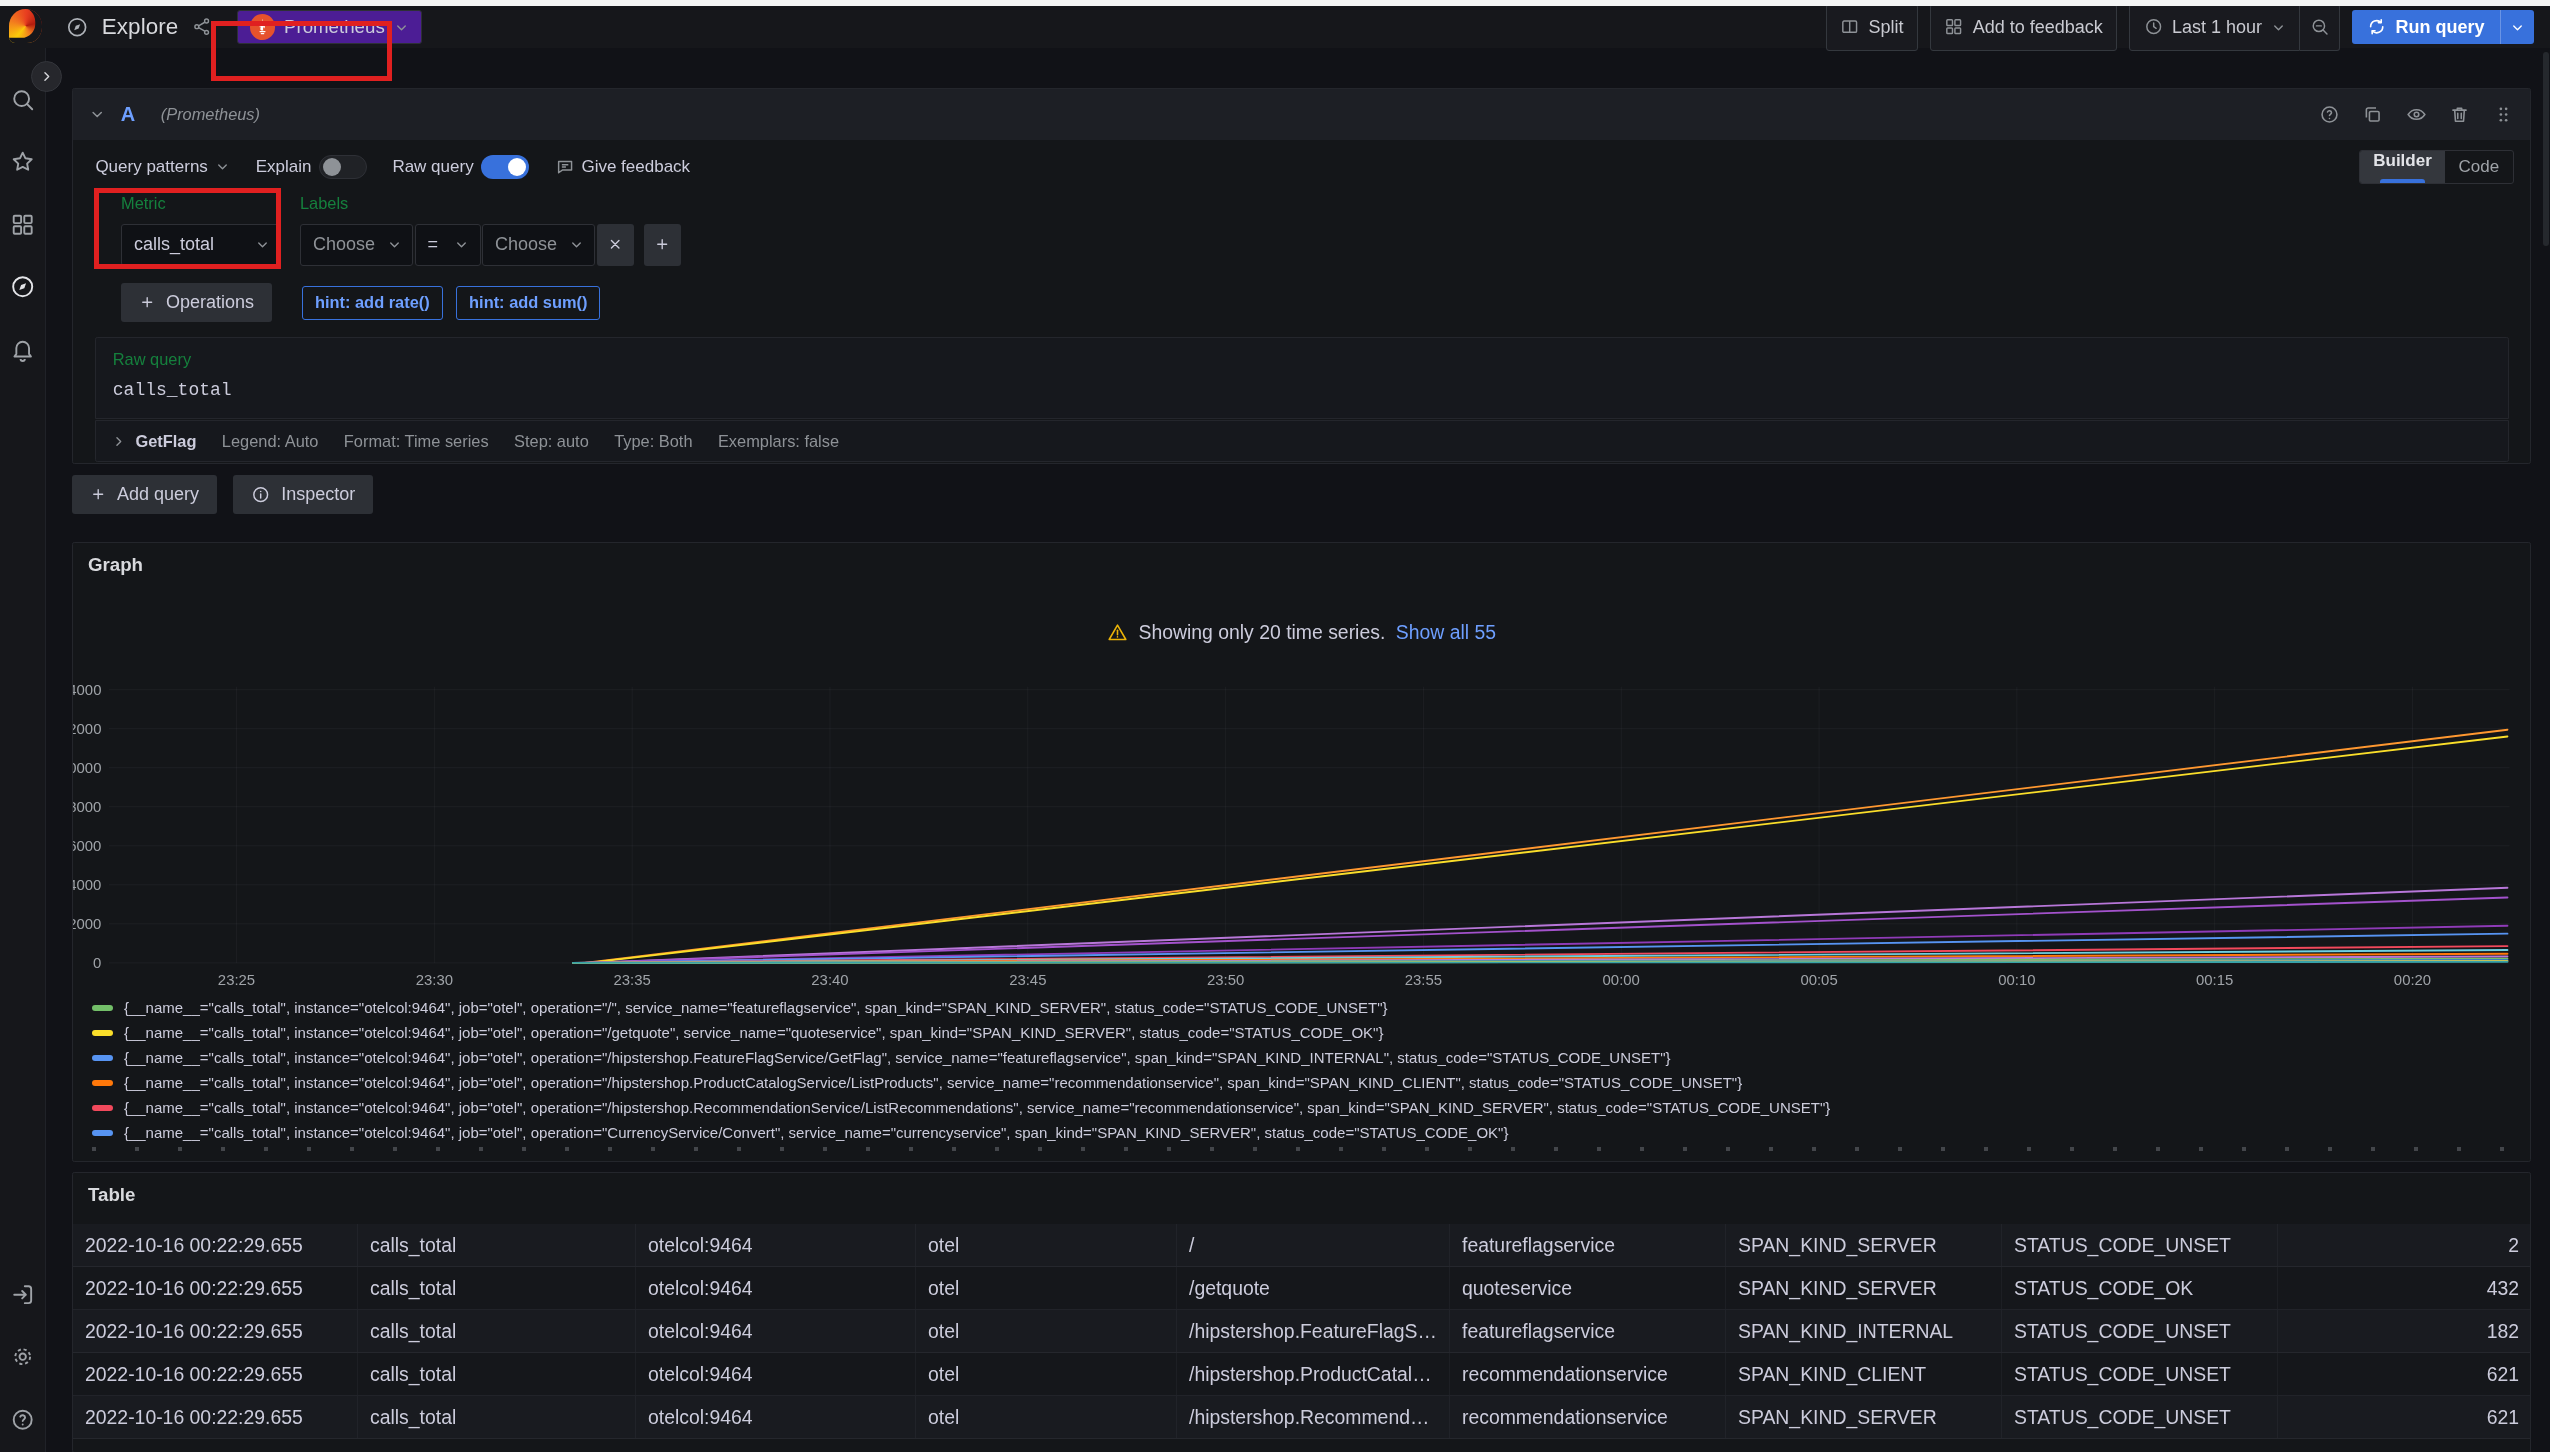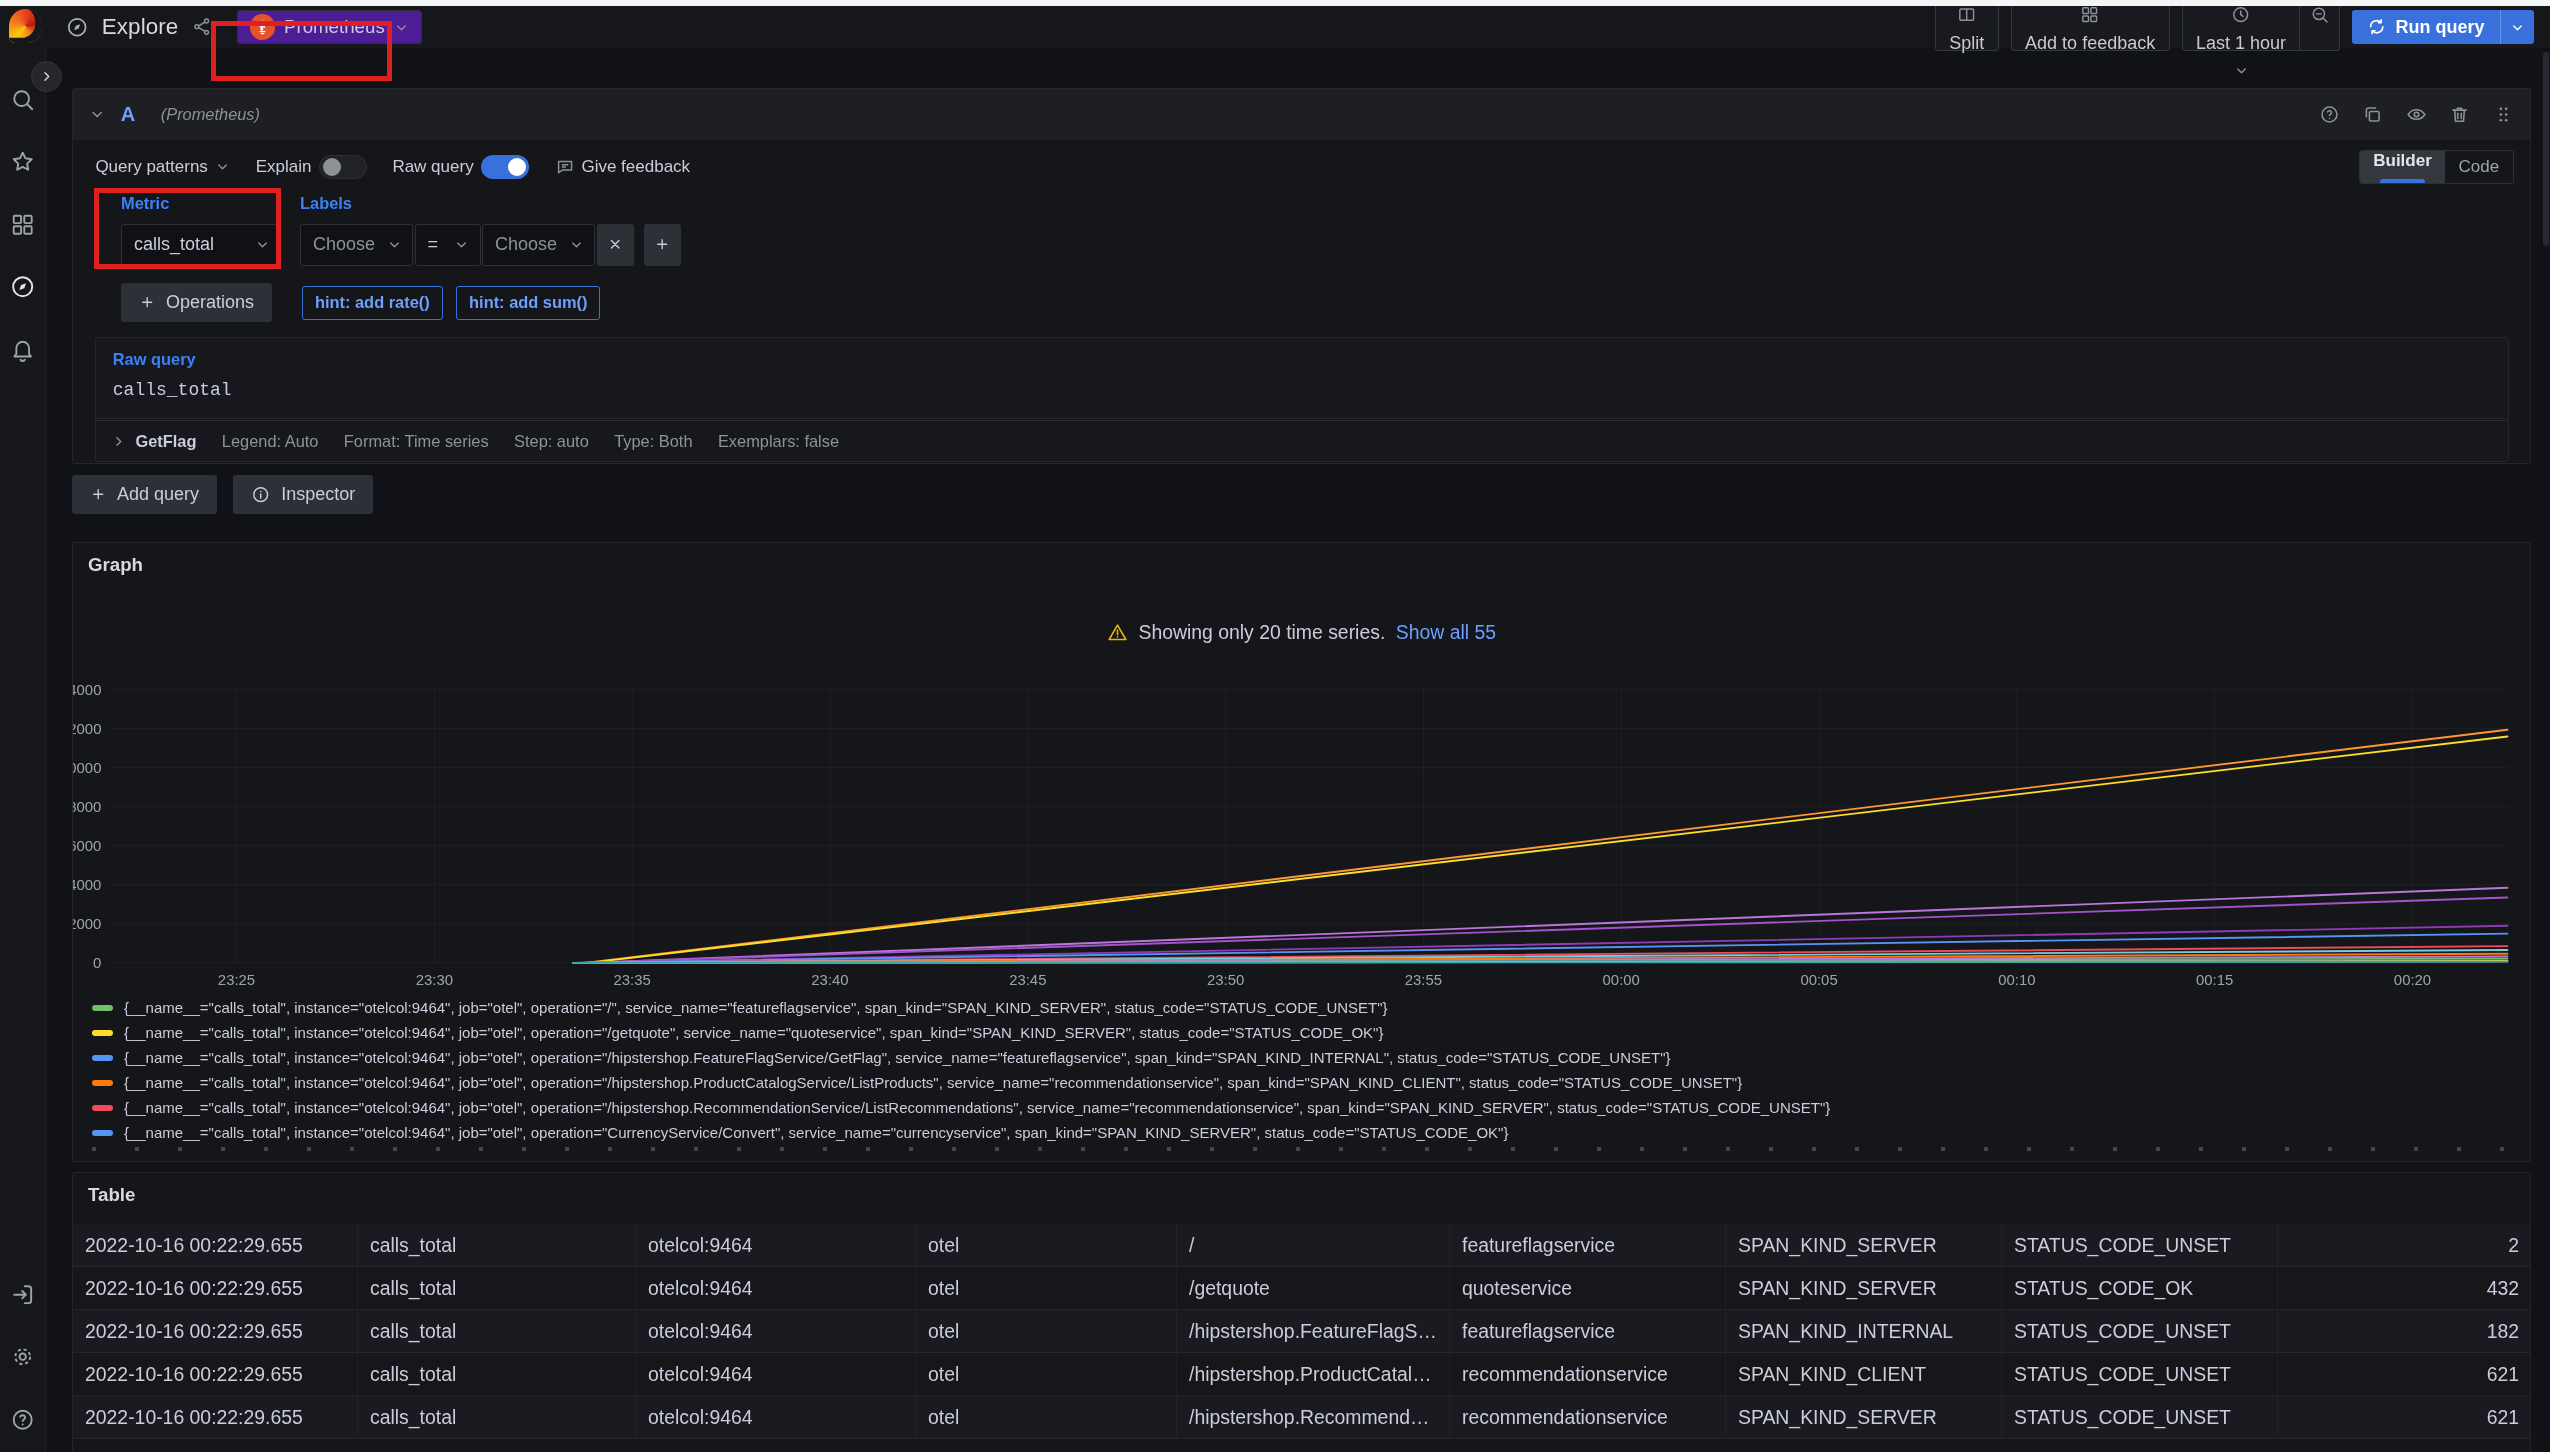--- a/index.html
+++ b/index.html
@@ -26,21 +26,21 @@
   .nav-title { font-size:22.4px; font-weight:500; color:#d8d9dd; letter-spacing:0.1px; }
   .ds-picker { display:flex; align-items:center; gap:9px; height:34px; padding:0 12px;
     background:#4c1d95; border:0.7px solid #2e3036; border-radius:3px; color:#ccccdc;
     font-size:18.7px; cursor:pointer; margin-left:12px; font-family:inherit; }
   .prom-logo { width:25.4px; height:25.4px; border-radius:50%; background:#e6522c;
     display:flex; align-items:center; justify-content:center; }
   .prom-logo svg { width:21px; height:21px; }
   .nav-right { margin-left:auto; display:flex; align-items:center; gap:12px; margin-right:16.4px; }
   .nav-btn { display:flex; align-items:center; gap:9px; height:47px; padding:0 13.4px;
     background:#191a1f; border:0.7px solid #34383e; border-radius:3px; color:#c9cad1;
-    font-size:18px; font-weight:500; cursor:pointer; font-family:inherit;flex-direction:column; }
+    font-size:18px; font-weight:500; cursor:pointer; font-family:inherit; }
   .btn-group { display:flex; }
   .btn-group .nav-btn:first-child { border-radius:3px 0 0 3px; }
   .btn-group .nav-btn:last-child { border-radius:0 3px 3px 0; border-left:none; padding:0 9.7px; }
   .run-group { display:flex; }
   .run-btn { display:flex; align-items:center; gap:9px; height:34px; padding:0 15px;
     background:#3871dc; border:none; border-radius:3px 0 0 3px; color:#fff; font-size:18px;
     font-weight:600; cursor:pointer; font-family:inherit; }
   .run-caret { width:34px; height:34px; background:#3871dc; border:none; color:#fff;
     border-left:0.7px solid rgba(255,255,255,.25); border-radius:0 3px 3px 0; cursor:pointer;
     display:flex; align-items:center; justify-content:center; }
@@ -79,21 +79,21 @@
   .toggle.on::after { content:""; position:absolute; right:3px; top:3px; width:18px; height:18px;
     border-radius:50%; background:#fff; }
   .seg { position:absolute; right:16.4px; top:61px; height:34px; display:flex; align-items:center;
     border:0.7px solid #2e3036; border-radius:3px; overflow:hidden; }
   .seg-item { height:100%; display:flex; align-items:center; gap:7.5px; padding:0 13.4px;
     font-size:17px; color:#9fa3a8; cursor:pointer; }
   .seg-item.active { background:#34373d; color:#e3e4e8; font-weight:700;flex-direction:column; }
   .beta-badge { background:#3871dc; color:#fff; font-size:14px; font-weight:700;
     padding:2.2px 7.5px; border-radius:3px; }
 
-  .fld-label { font-size:16.4px; font-weight:700; color:#3b82f6; }
+  .fld-label { font-size:16.4px; font-weight:400; color:#15803d; }
   .metric-block { position:absolute; left:48px; top:105px; }
   .labels-block { position:absolute; left:227px; top:105px; }
   .fld-row { display:flex; align-items:center; margin-top:10.5px; }
   .selectbox { display:flex; align-items:center; justify-content:space-between; gap:10.5px;
     height:42px; background:#0f1115; border:0.7px solid #2e3036; border-radius:3px;
     padding:0 10.5px 0 12px; font-size:18px; color:#ccccdc; cursor:pointer; }
   .selectbox .ph { color:#8e9297; }
   .sq-btn { width:37px; height:42px; background:#2d3036; border:none; border-radius:3px;
     color:#ccccdc; cursor:pointer; display:flex; align-items:center; justify-content:center; }
   .ops-row { position:absolute; left:48px; top:194px; display:flex; align-items:center; gap:30px; }

